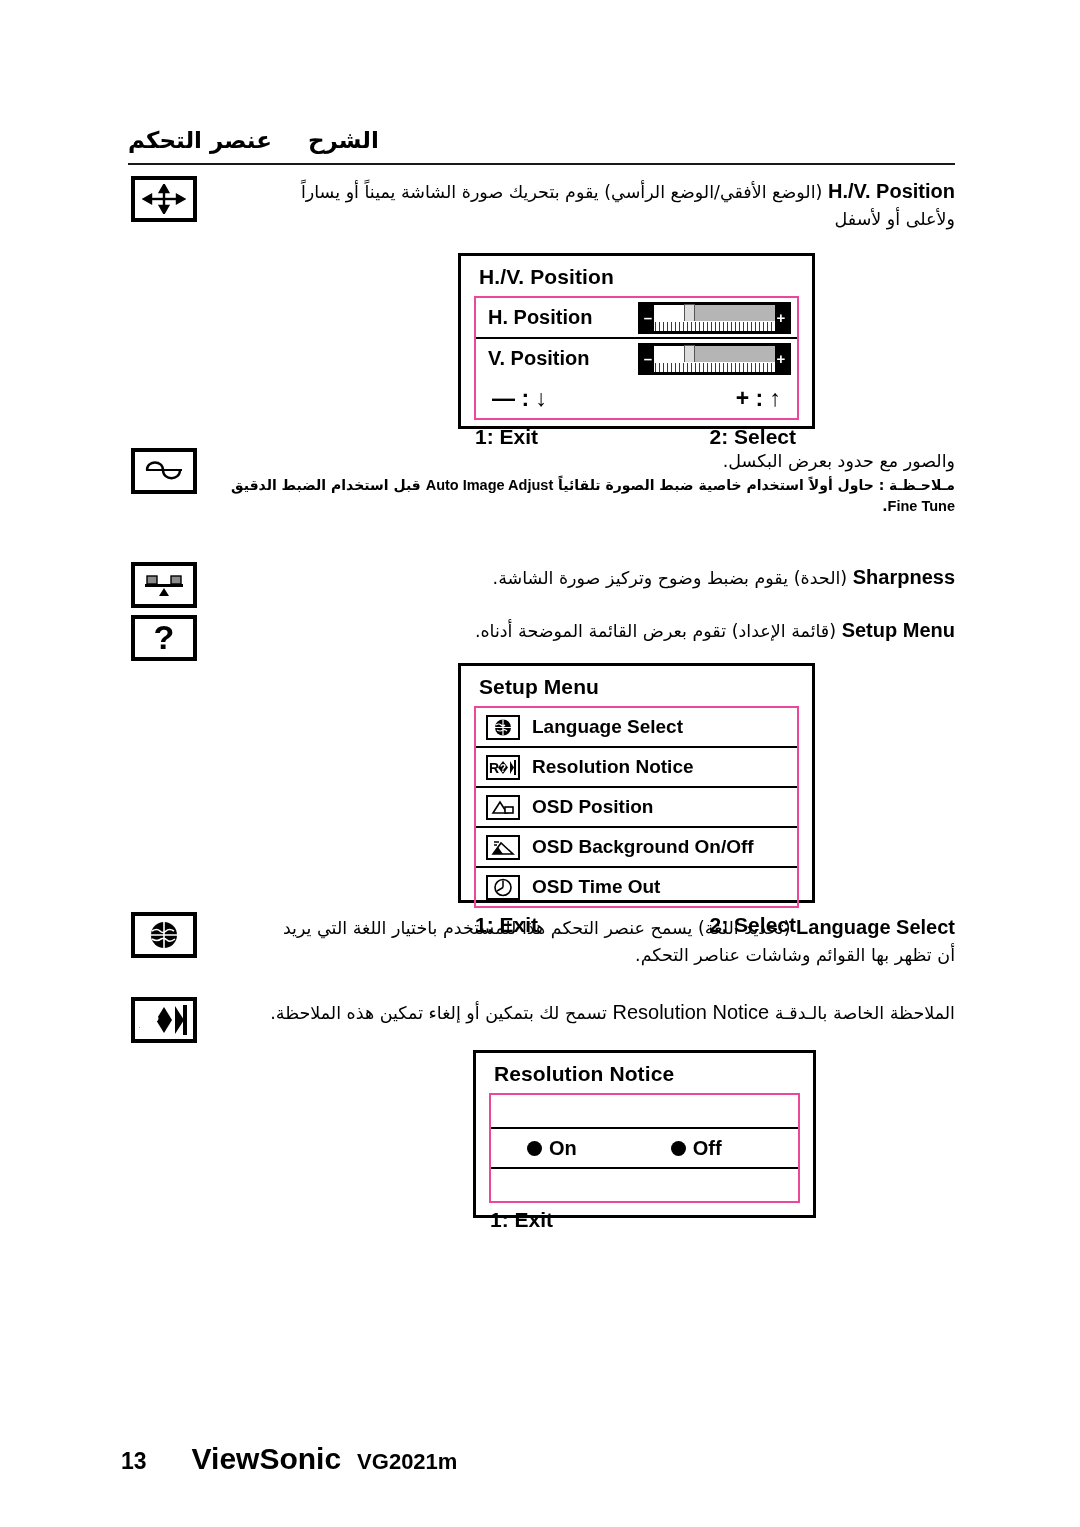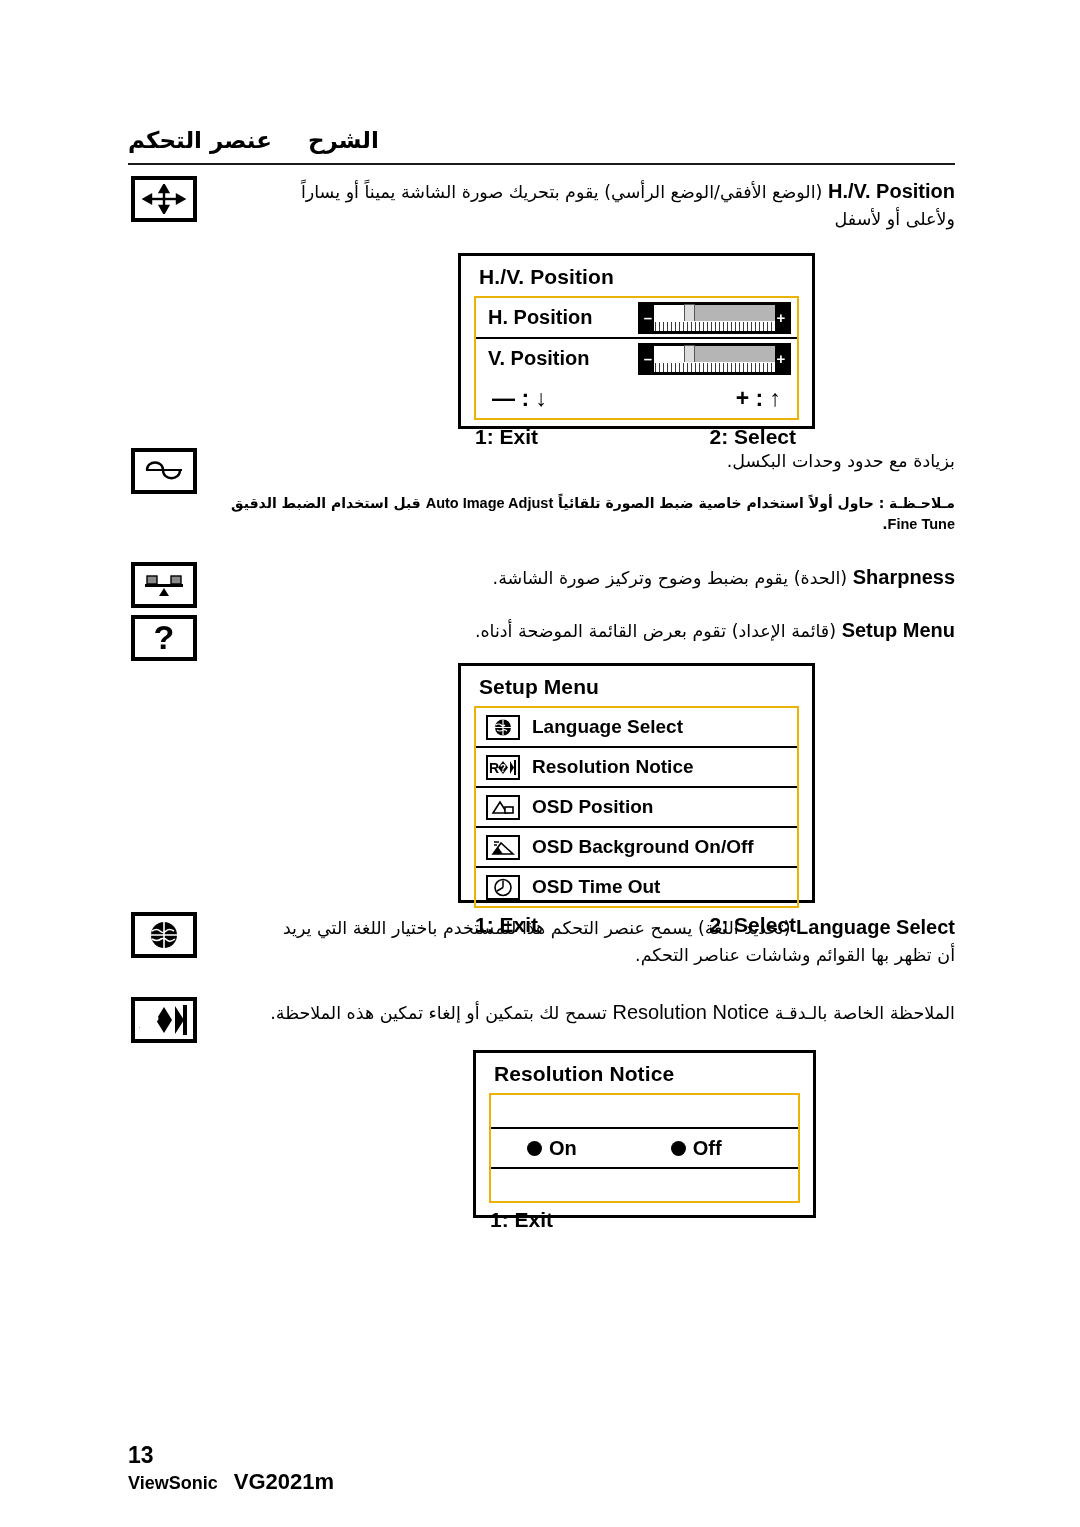--- a/index.html
+++ b/index.html
@@ -75,21 +75,21 @@
   .desc p {
     margin: 0;
     line-height: 1.52;
     font-size: 17.5px;
     font-family: "DejaVu Sans", "Liberation Sans", sans-serif;
   }
   .desc p.note {
     font-size: 14px;
     font-weight: 700;
     line-height: 1.5;
-    margin-top: 18px;
+    margin-top: 0;
   }
   .ltr-term {
     direction: ltr;
     unicode-bidi: isolate;
     font-family: "Liberation Sans", sans-serif;
     font-weight: 700;
     font-size: 20px;
   }
   .ltr-term.small {
     font-size: 14.5px;
@@ -131,21 +131,21 @@
     text-align: left;
     font-family: "Liberation Sans", sans-serif;
   }
   .osd-title {
     font-size: 21px;
     font-weight: 700;
     padding: 9px 0 7px 18px;
     letter-spacing: .1px;
   }
   .osd-inner {
-    border: 2px solid #eab308;
+    border: 2px solid #ec4899;
     margin: 0 13px;
     box-sizing: border-box;
   }
   .osd-footer {
     display: flex;
     justify-content: space-between;
     align-items: center;
     font-size: 21px;
     font-weight: 700;
     padding: 5px 16px 7px 14px;
@@ -276,43 +276,44 @@
     width: 15px;
     height: 15px;
     border-radius: 50%;
     background: #000;
     display: inline-block;
   }
 
   
   .footer {
     position: absolute;
-    left: 128px;
+    left: 121px;
     top: 1442px;
     width: 827px;
     display: flex;
-    flex-direction: column;
+    flex-direction: row;
     justify-content: flex-start;
     align-items: baseline;
     direction: ltr;
   }
   .page-num {
     font-size: 23px;
     font-weight: 700;
     font-family: "Liberation Sans", sans-serif;
   }
   .brand-wrap {
     display: flex;
     gap: 16px;
     align-items: baseline;
   }
   .brand {
-    font-size: 18px;
+    font-size: 30px;
     font-weight: 700;
     font-family: "Liberation Sans", sans-serif;
+    margin-left: 45px;
   }
   .model {
     font-size: 22px;
     font-weight: 700;
     font-family: "Liberation Sans", sans-serif;
   }
 </style>
 </head>
 <body>
 
@@ -384,21 +385,21 @@
     </div>
     <div class="osd-footer">
       <span>1: Exit</span>
       <span>2: Select</span>
     </div>
   </div>
 
   <div class="row" style="top:448px;">
     <div class="row-inner">
       <div class="desc">
-        <p>بزيادة مع حدود وحدات البكسل.</p>
+        <p>والصور مع حدود بعرض البكسل.</p>
         <p class="note">
           <span>مـلاحـظـة : حاول أولاً استخدام خاصية ضبط الصورة تلقائياً</span>
           <span class="ltr-term small">Auto Image Adjust</span>
           <span>قبل استخدام الضبط الدقيق</span>
           <span class="ltr-term small">Fine Tune</span><span>.</span>
         </p>
       </div>
       <div class="icon-cell">
         <div class="ctrl-icon">
           <svg width="46" height="30" viewBox="0 0 46 30">

